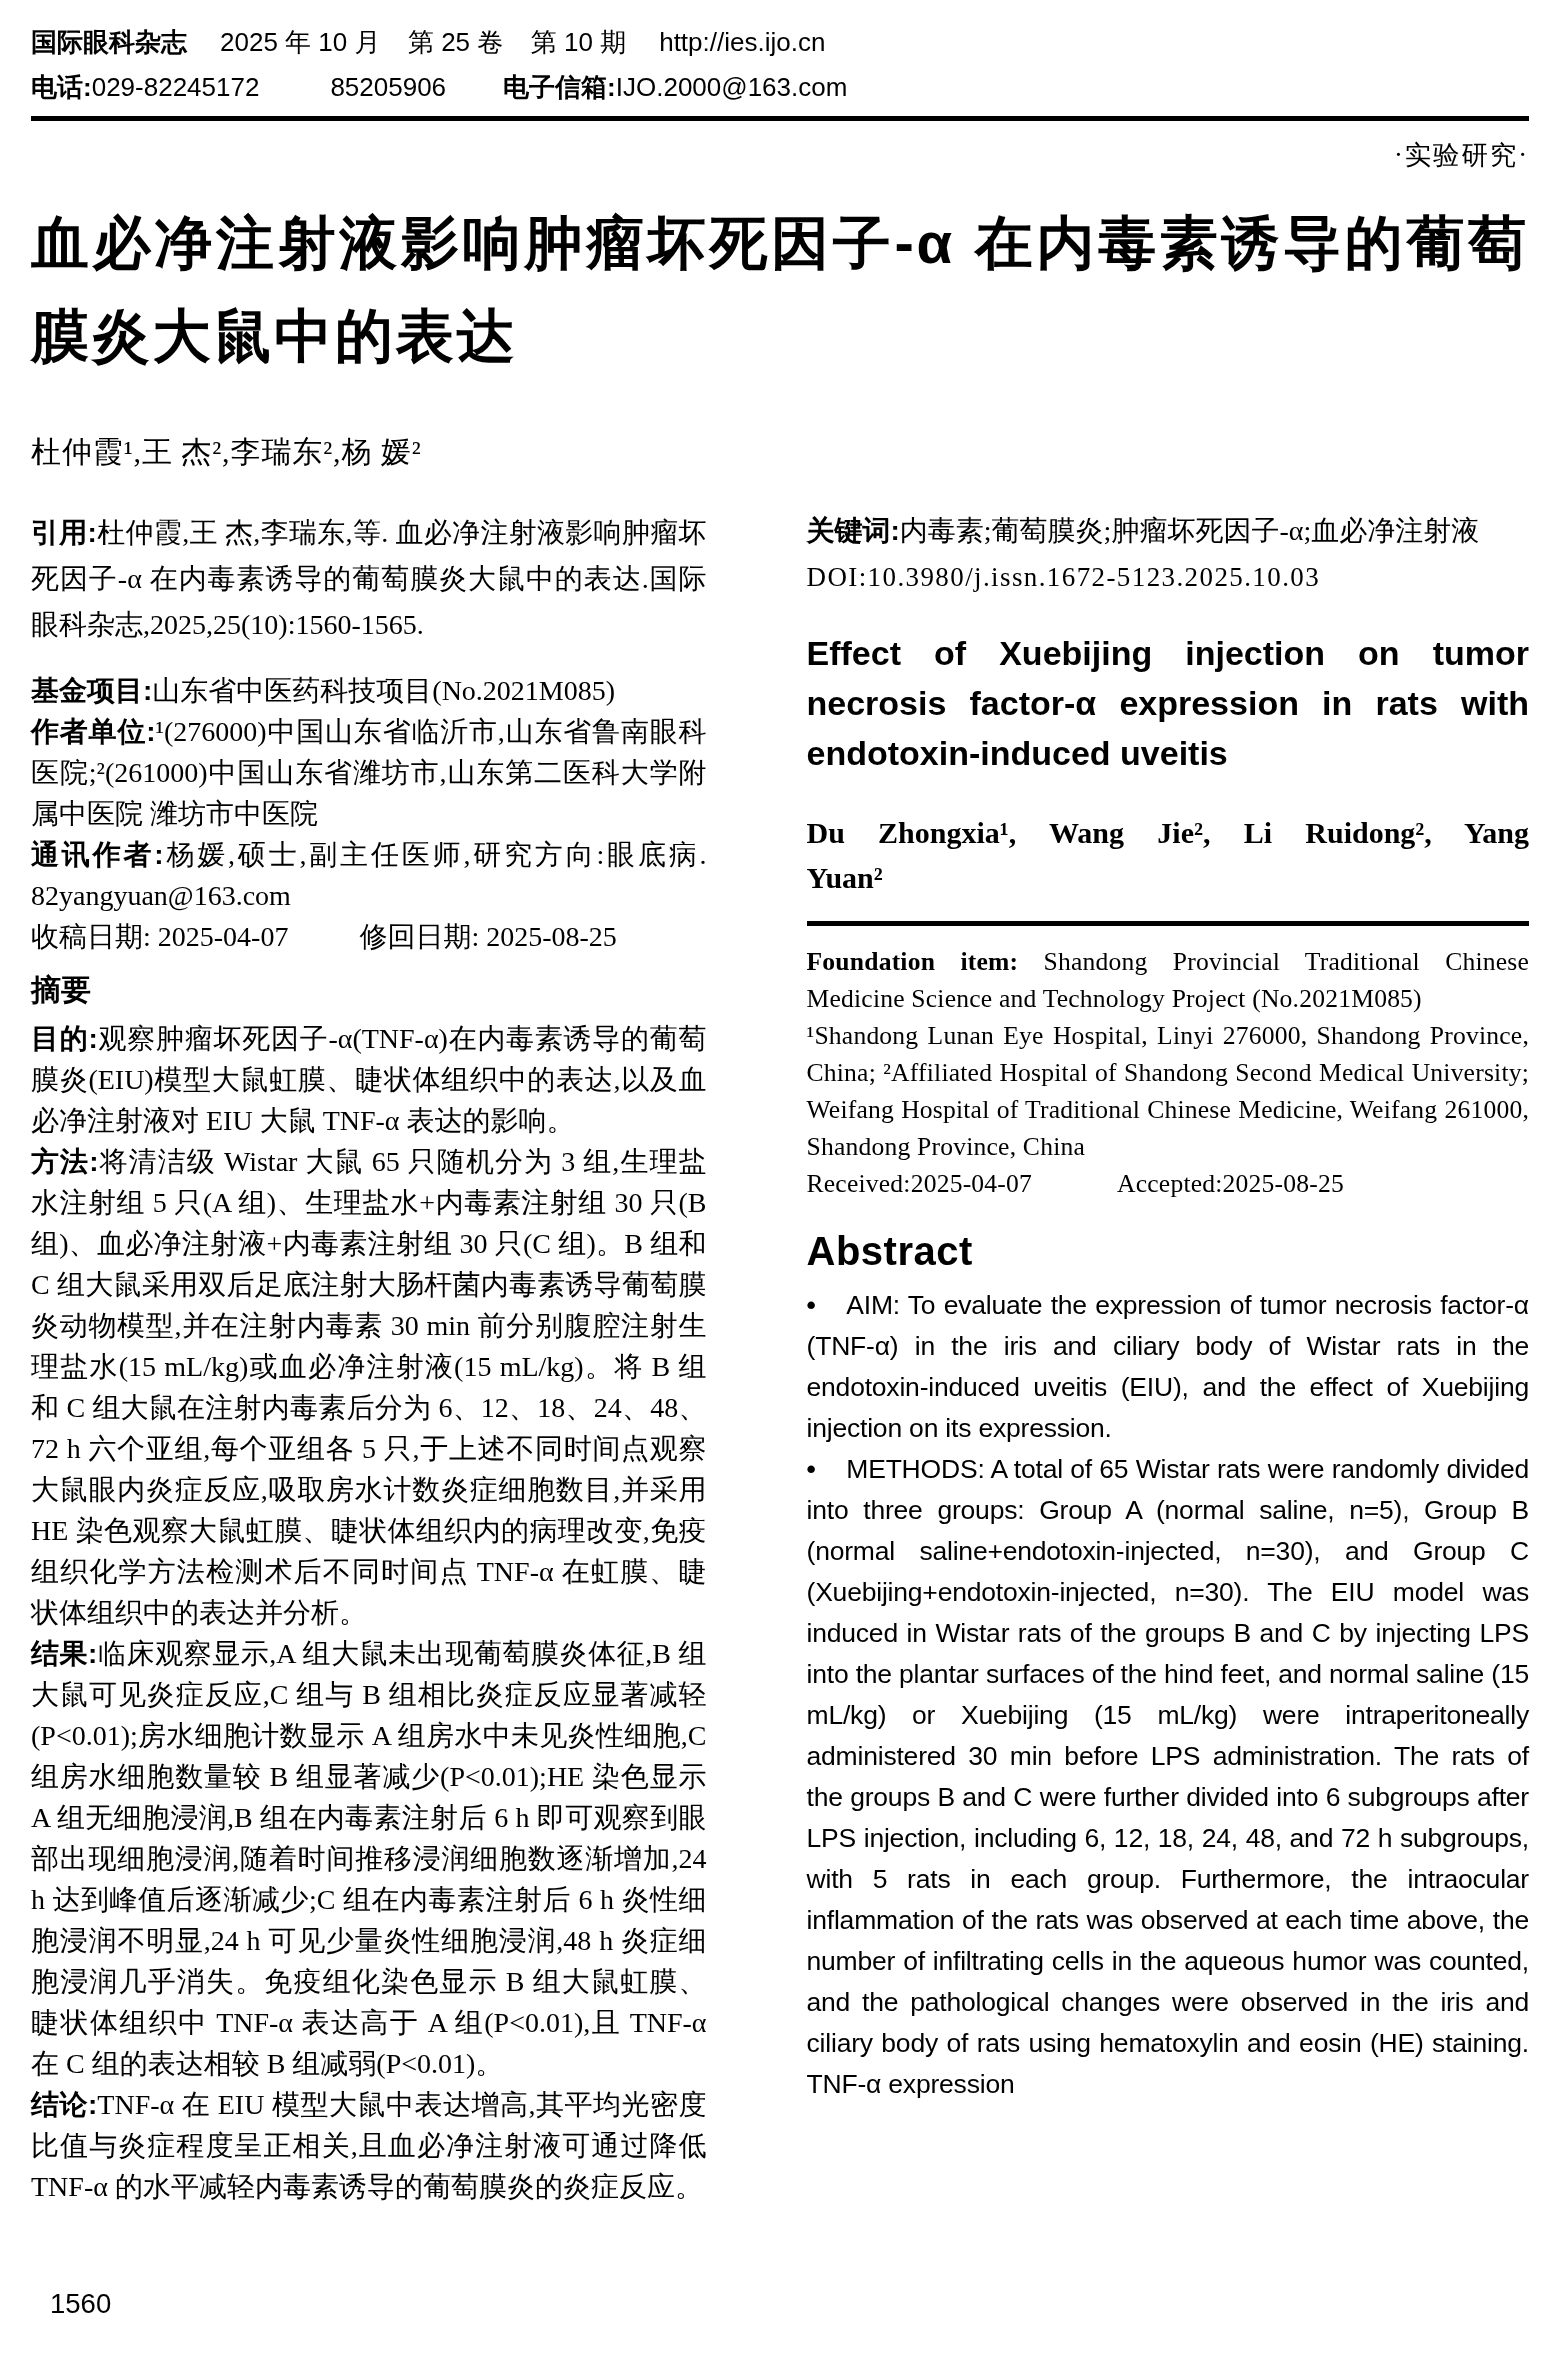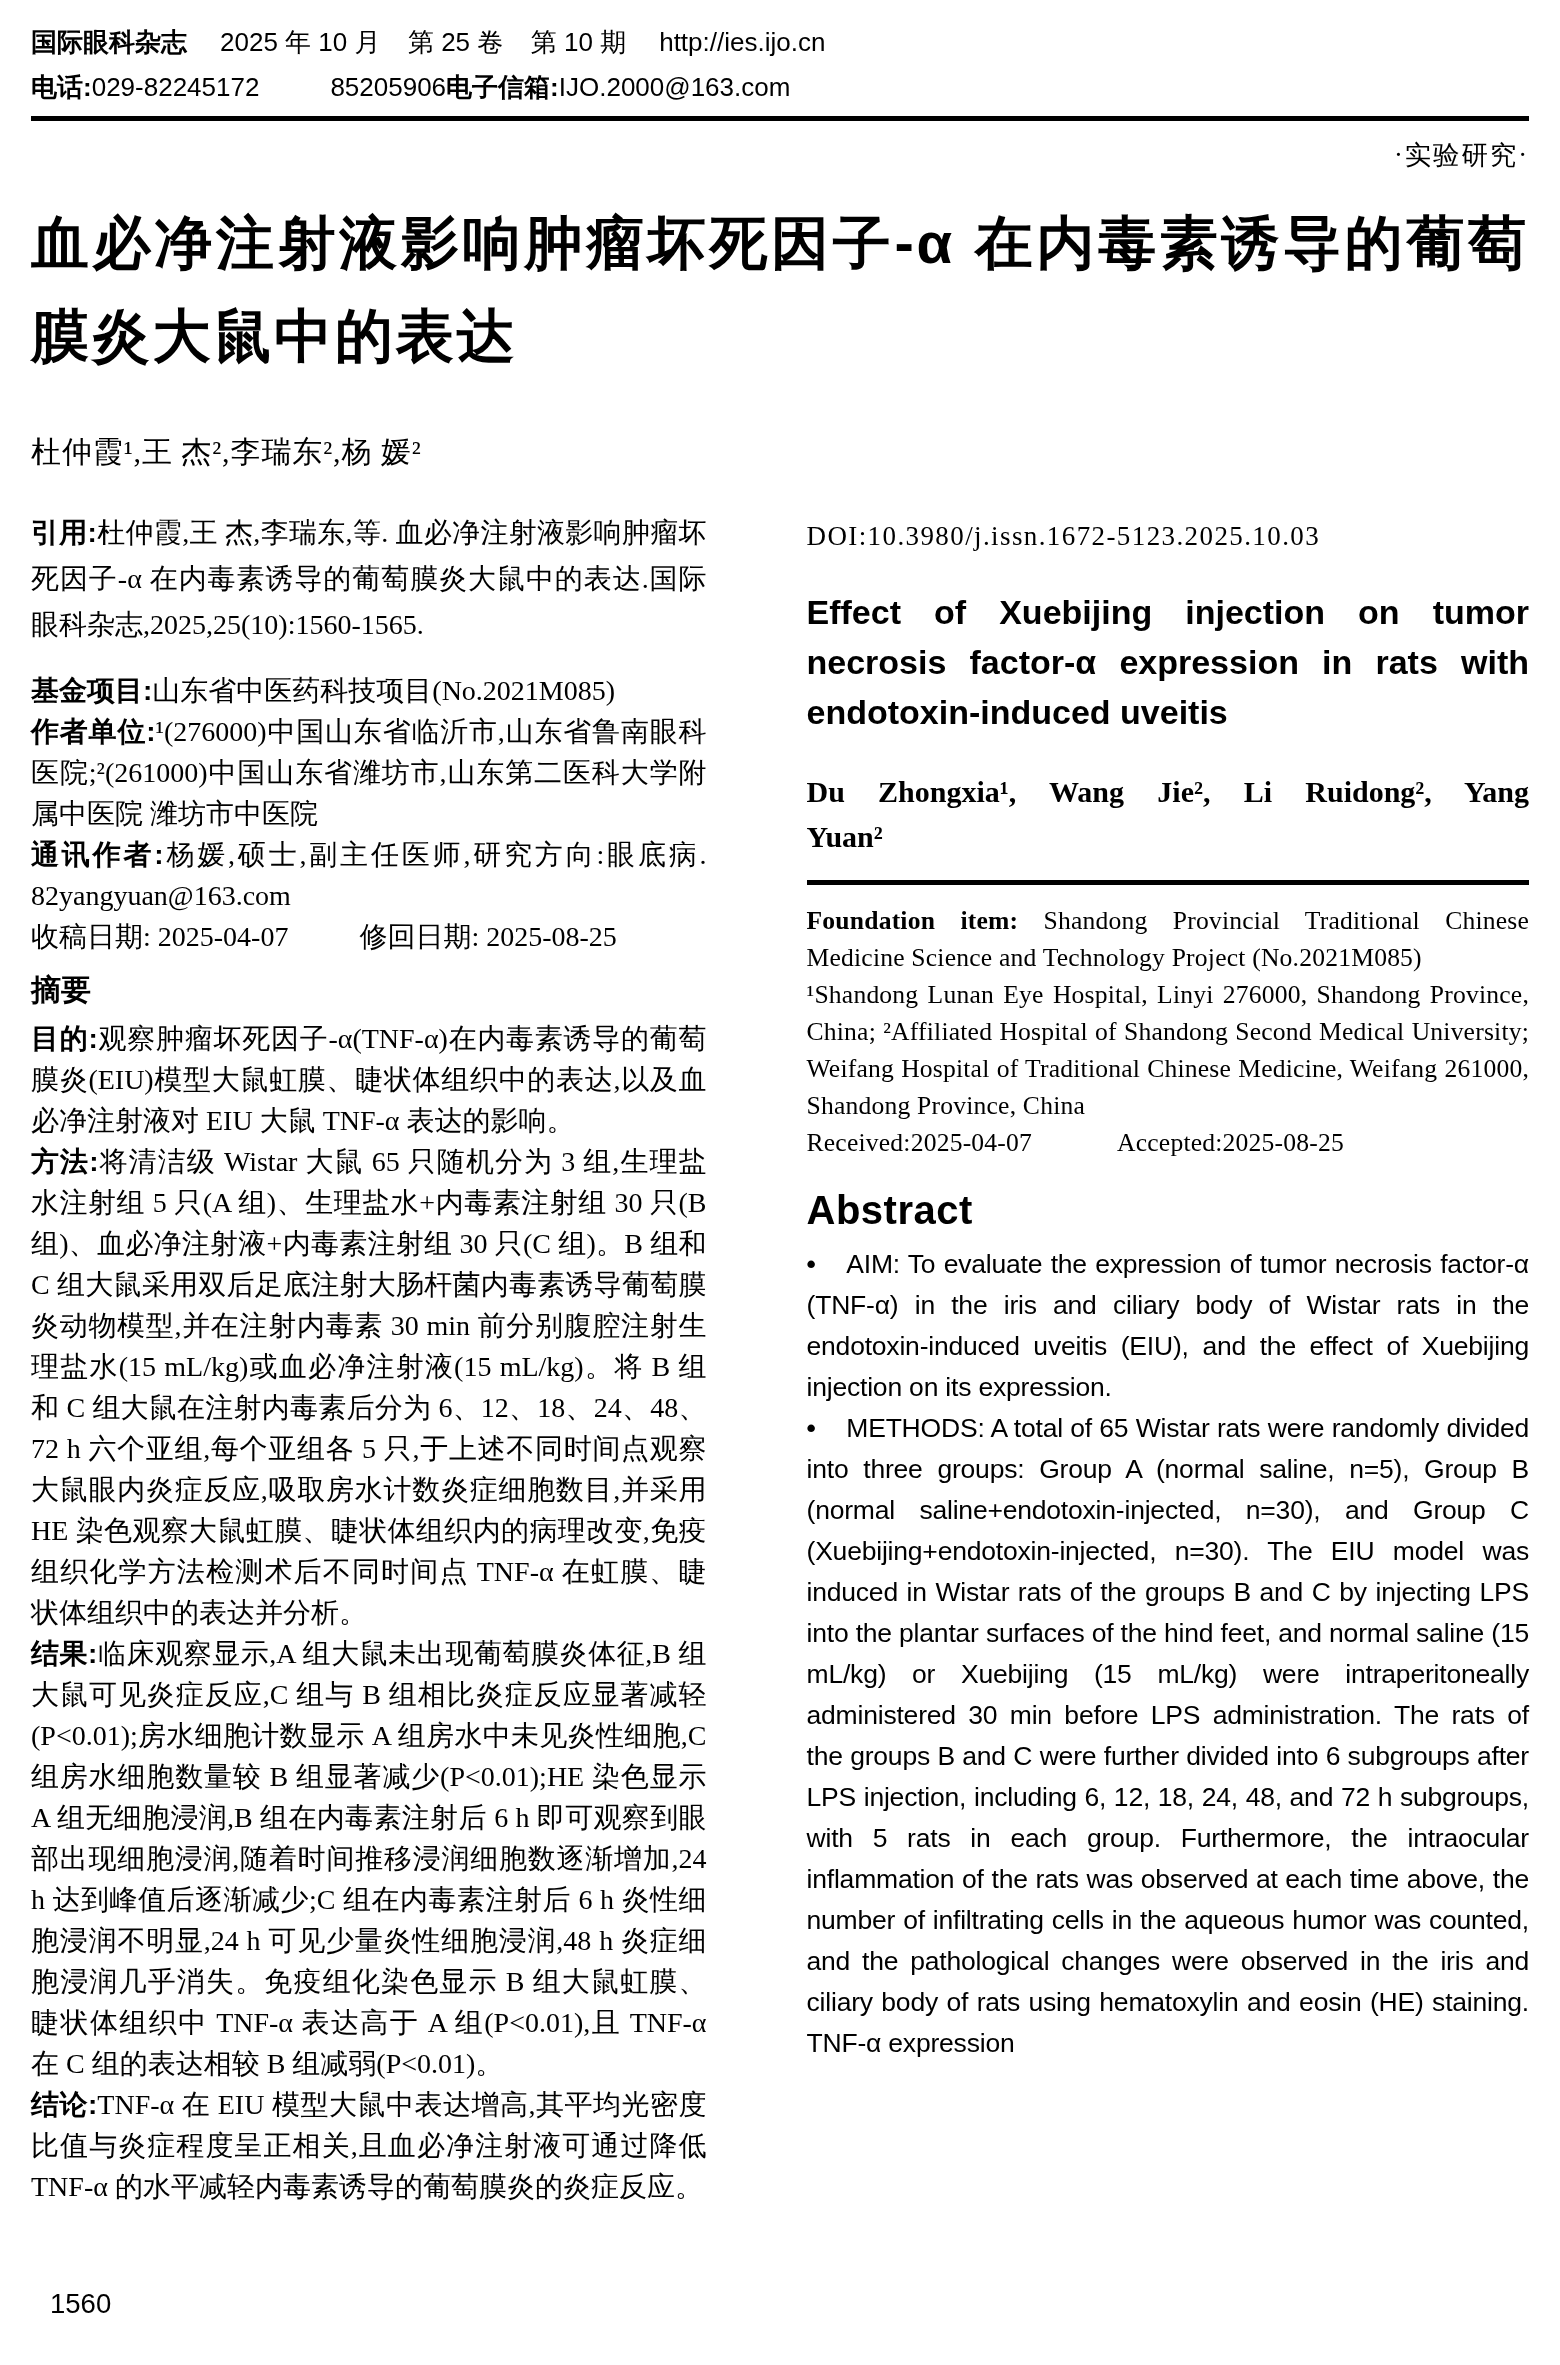--- a/index.html
+++ b/index.html
@@ -4,21 +4,21 @@
 <style>
   html,body{margin:0;padding:0;}
   body{width:1560px;height:2366px;background:#ffffff;color:#000;position:relative;
        font-family:"Liberation Serif","DejaVu Serif",serif;}
   .page{position:absolute;inset:0;padding:26px 31px 0 31px;box-sizing:border-box;overflow:hidden;}
 
   
   .hline1{display:flex;align-items:flex-start;font:26px/1.25 "Liberation Sans",sans-serif;}
   .hline2{display:flex;align-items:baseline;margin-top:12.3px;font:26px/1.25 "Liberation Sans",sans-serif;}
   .hb{font-weight:bold;}
-  .hg1{margin-left:33px;} .hg2{margin-left:27.5px;} .hg3{margin-left:71px;} .hg4{}
+  .hg1{margin-left:33px;} .hg2{margin-left:27.5px;} .hg3{margin-left:71px;} .hg4{margin-left:57px;}
   .hrule{height:5.2px;background:#000;margin-top:12.3px;}
 
   .article-type{font:26.5px/1 "Liberation Serif",serif;text-align:right;margin-top:21px;letter-spacing:1.9px;}
 
   .title-cn{font:bold 58px/93px "Liberation Sans","DejaVu Sans",sans-serif;letter-spacing:2.8px;
             margin:27.5px 0 0 0;text-align:justify;}
   .authors-cn{font:30px/1 "Liberation Serif",serif;margin-top:55px;letter-spacing:0.9px;}
 
   .columns{display:flex;gap:100px;margin-top:43px;}
   .col-left{width:676px;}
@@ -98,20 +98,21 @@
       <p class="zh"><b class="hei">方法:</b><span>将清洁级 Wistar 大鼠 65 只随机分为 3 组,生理盐水注射组 5 只(A 组)、生理盐水+内毒素注射组 30 只(B 组)、血必净注射液+内毒素注射组 30 只(C 组)。B 组和 C 组大鼠采用双后足底注射大肠杆菌内毒素诱导葡萄膜炎动物模型,并在注射内毒素 30 min 前分别腹腔注射生理盐水(15 mL/kg)或血必净注射液(15 mL/kg)。将 B 组和 C 组大鼠在注射内毒素后分为 6、12、18、24、48、72 h 六个亚组,每个亚组各 5 只,于上述不同时间点观察大鼠眼内炎症反应,吸取房水计数炎症细胞数目,并采用 HE 染色观察大鼠虹膜、睫状体组织内的病理改变,免疫组织化学方法检测术后不同时间点 TNF-α 在虹膜、睫状体组织中的表达并分析。</span></p>
 
       <p class="zh"><b class="hei">结果:</b><span>临床观察显示,A 组大鼠未出现葡萄膜炎体征,B 组大鼠可见炎症反应,C 组与 B 组相比炎症反应显著减轻(P&lt;0.01);房水细胞计数显示 A 组房水中未见炎性细胞,C 组房水细胞数量较 B 组显著减少(P&lt;0.01);HE 染色显示 A 组无细胞浸润,B 组在内毒素注射后 6 h 即可观察到眼部出现细胞浸润,随着时间推移浸润细胞数逐渐增加,24 h 达到峰值后逐渐减少;C 组在内毒素注射后 6 h 炎性细胞浸润不明显,24 h 可见少量炎性细胞浸润,48 h 炎症细胞浸润几乎消失。免疫组化染色显示 B 组大鼠虹膜、睫状体组织中 TNF-α 表达高于 A 组(P&lt;0.01),且 TNF-α 在 C 组的表达相较 B 组减弱(P&lt;0.01)。</span></p>
 
       <p class="zh"><b class="hei">结论:</b><span>TNF-α 在 EIU 模型大鼠中表达增高,其平均光密度比值与炎症程度呈正相关,且血必净注射液可通过降低 TNF-α 的水平减轻内毒素诱导的葡萄膜炎的炎症反应。</span></p>
 
     </div>
 
     <div class="col-right">
 
+      <p class="zh"><b class="hei">关键词:</b><span>内毒素;葡萄膜炎;肿瘤坏死因子-α;血必净注射液</span></p>
 
       <p class="doi">DOI:10.3980/j.issn.1672-5123.2025.10.03</p>
 
       <h2 class="title-en">Effect of Xuebijing injection on tumor necrosis factor-α expression in rats with endotoxin-induced uveitis</h2>
 
       <p class="authors-en">Du Zhongxia¹, Wang Jie², Li Ruidong², Yang Yuan²</p>
 
       <div class="divider"></div>
 
       <p class="en-serif"><span class="bser">Foundation item:</span><span> Shandong Provincial Traditional Chinese Medicine Science and Technology Project (No.2021M085)</span></p>

